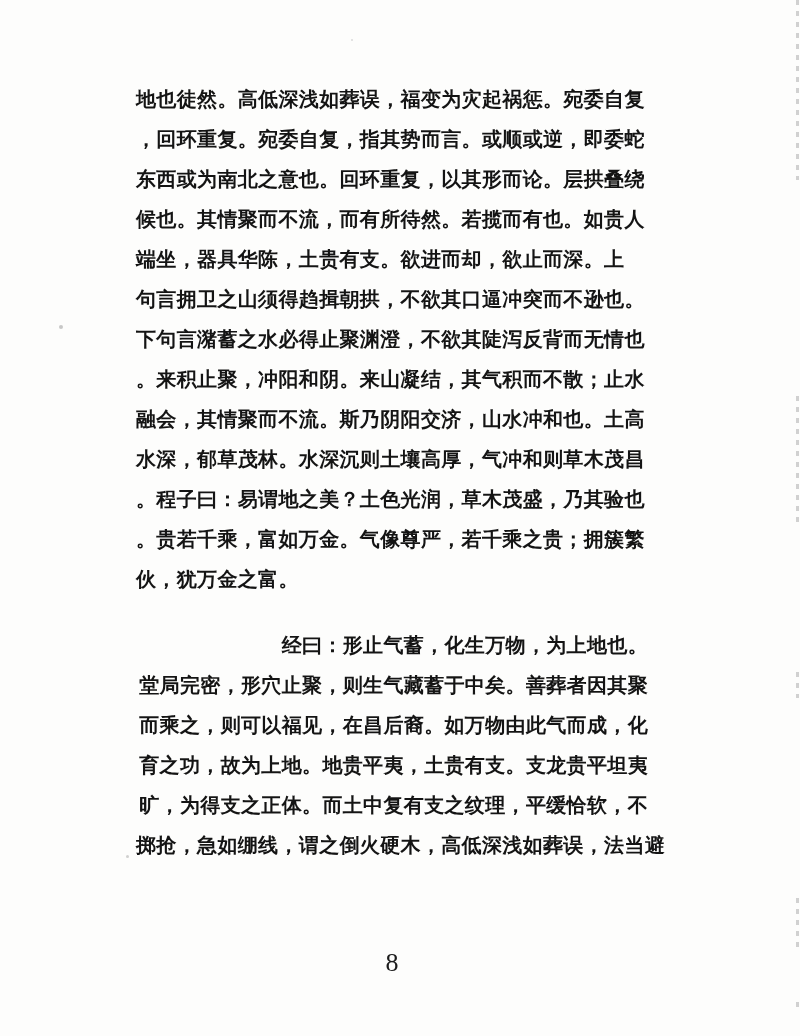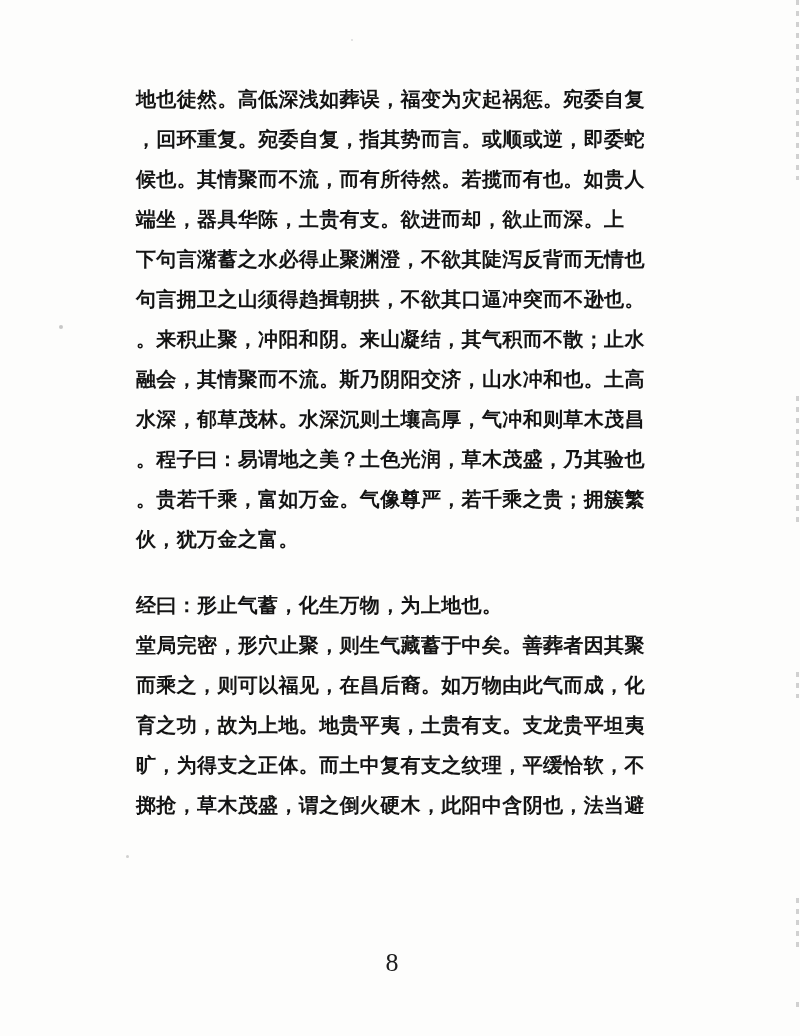--- a/index.html
+++ b/index.html
@@ -20,20 +20,21 @@
     left: 136px;
     top: 80px;
     width: 512px;
     color: #141414;
   }
   .paragraph {
     margin: 0;
   }
   .paragraph + .paragraph {
     margin-top: 26px;
+    text-align: right;
   }
   .line {
     height: 40px;
     line-height: 40px;
     font-size: 20px;
     letter-spacing: 0.35px;
     font-weight: 600;
     white-space: nowrap;
     text-rendering: geometricPrecision;
   }
@@ -74,38 +75,39 @@
   .speck-3 { left: 351px; top: 39px;  width: 2px; height: 2px; opacity: 0.35; }
 </style>
 </head>
 <body>
 
 <div class="page">
   <div class="text-block">
       <div class="paragraph">
         <div class="line">地也徒然。高低深浅如葬误，福变为灾起祸惩。宛委自复</div>
         <div class="line">，回环重复。宛委自复，指其势而言。或顺或逆，即委蛇</div>
+        <div class="line">东西或为南北之意也。回环重复，以其形而论。层拱叠绕</div>
         <div class="line">候也。其情聚而不流，而有所待然。若揽而有也。如贵人</div>
         <div class="line">端坐，器具华陈，土贵有支。欲进而却，欲止而深。上</div>
+        <div class="line">句言拥卫之山须得趋揖朝拱，不欲其口逼冲突而不逊也。</div>
         <div class="line">下句言潴蓄之水必得止聚渊澄，不欲其陡泻反背而无情也</div>
-        <div class="line">句言拥卫之山须得趋揖朝拱，不欲其口逼冲突而不逊也。</div>
         <div class="line">。来积止聚，冲阳和阴。来山凝结，其气积而不散；止水</div>
         <div class="line">融会，其情聚而不流。斯乃阴阳交济，山水冲和也。土高</div>
         <div class="line">水深，郁草茂林。水深沉则土壤高厚，气冲和则草木茂昌</div>
         <div class="line">。程子曰：易谓地之美？土色光润，草木茂盛，乃其验也</div>
         <div class="line">。贵若千乘，富如万金。气像尊严，若千乘之贵；拥簇繁</div>
         <div class="line">伙，犹万金之富。</div>
       </div>
       <div class="paragraph">
         <div class="line">经曰：形止气蓄，化生万物，为上地也。</div>
         <div class="line">堂局完密，形穴止聚，则生气藏蓄于中矣。善葬者因其聚</div>
         <div class="line">而乘之，则可以福见，在昌后裔。如万物由此气而成，化</div>
         <div class="line">育之功，故为上地。地贵平夷，土贵有支。支龙贵平坦夷</div>
         <div class="line">旷，为得支之正体。而土中复有支之纹理，平缓恰软，不</div>
-        <div class="line">掷抢，草木茂盛，谓之倒火硬木，此阳中含阴也，法当避</div>
+        <div class="line">掷抢，急如绷线，谓之倒火硬木，高低深浅如葬误，法当避</div>
       </div>
     </div>
   <div class="page-number">8</div>
   <div class="edge-artifact edge-a"></div>
   <div class="edge-artifact edge-b"></div>
   <div class="edge-artifact edge-c"></div>
   <div class="edge-artifact edge-d"></div>
   <div class="edge-artifact edge-e"></div>
   <div class="speck speck-1"></div>
   <div class="speck speck-2"></div>

